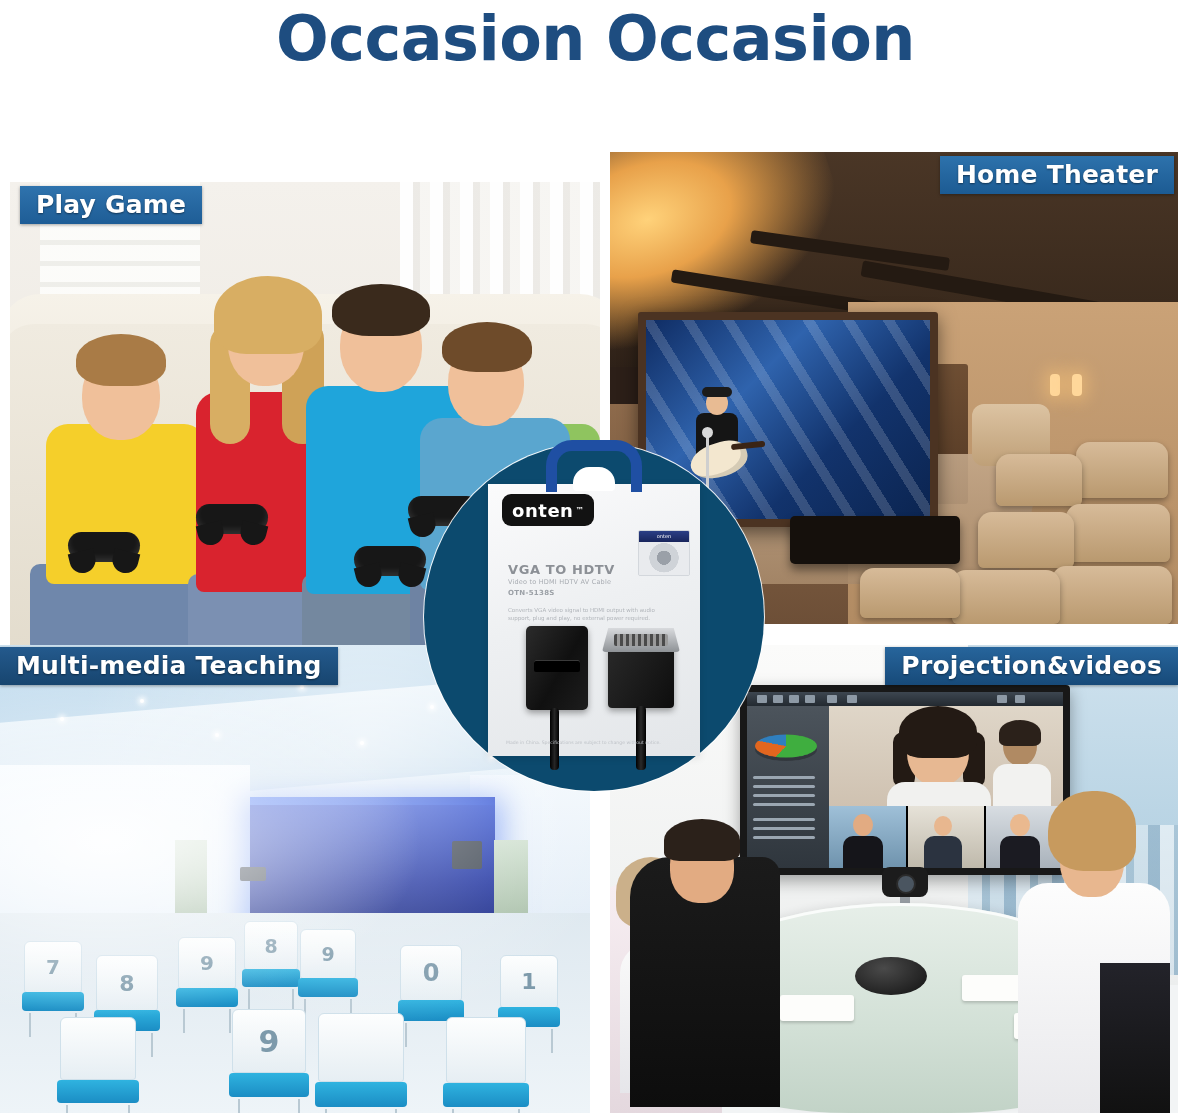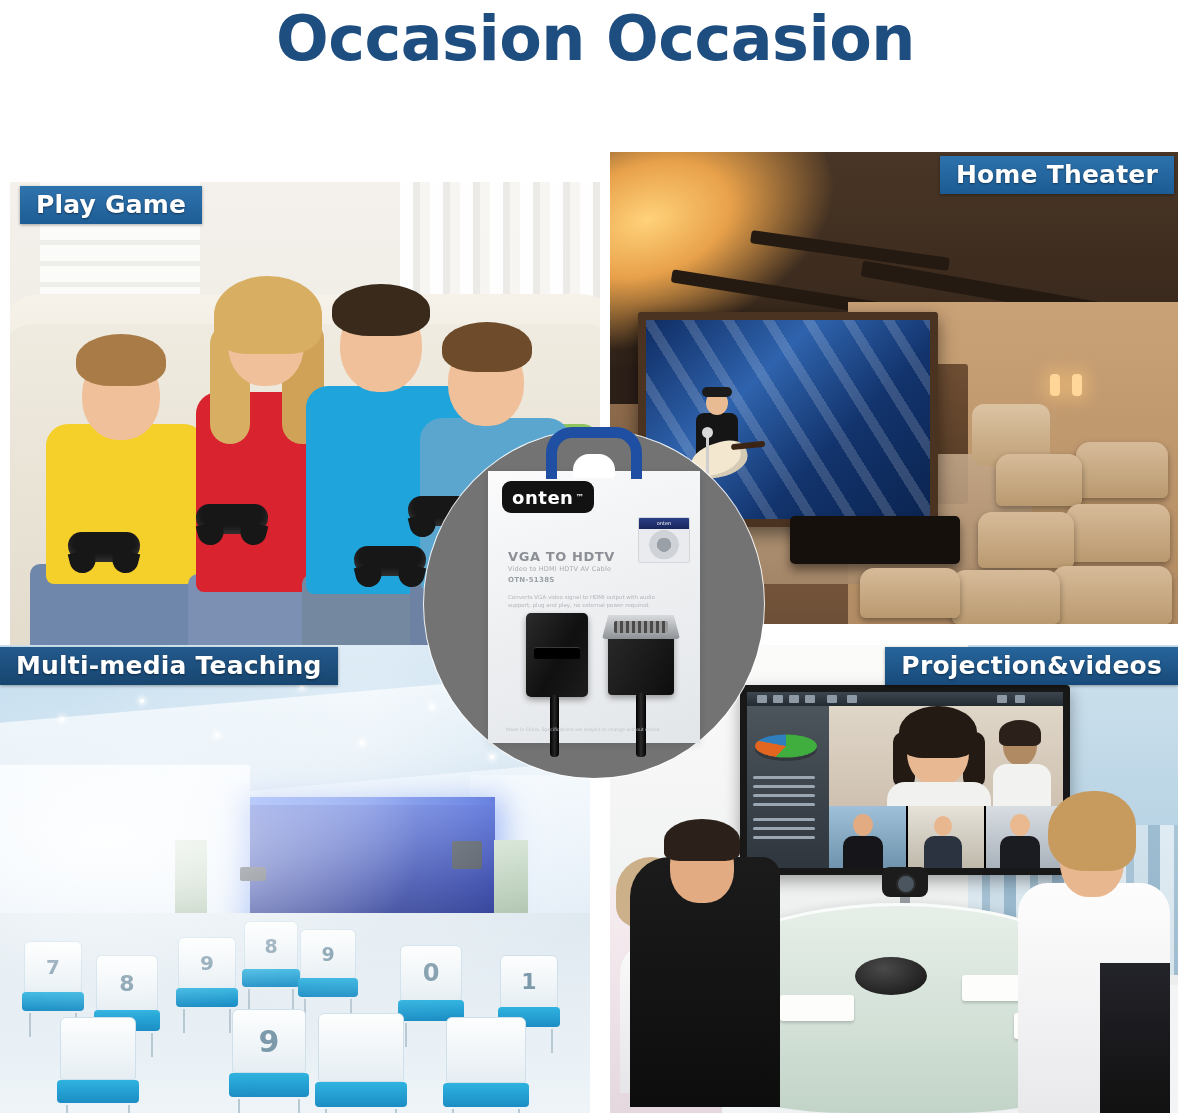--- a/index.html
+++ b/index.html
@@ -260,22 +260,22 @@
     background:#e8b78f; border-radius:48% 48% 44% 44%;}
   .cf-womRhair{ position:absolute; right:34px; bottom:242px; width:88px; height:80px;
     background:#c79a5e; border-radius:50% 44% 30% 40%;}
   .cf-womRbody{ position:absolute; right:0; bottom:0; width:152px; height:230px;
     background:linear-gradient(180deg,#fdfdfd,#e9e9ec); border-radius:30px 30px 0 0;}
   .cf-womRdark{ position:absolute; right:0; bottom:0; width:70px; height:150px;
     background:linear-gradient(180deg,#23232a,#111);}
 
   
   .product-circle{
-    position:absolute; left:424px; top:430px; width:340px; height:348px;
-    background:#737373; border-radius:50%; z-index:20;
+    position:absolute; left:424px; top:443px; width:340px; height:348px;
+    background:#0c4a6e; border-radius:50%; z-index:20;
     box-shadow:0 0 0 1px rgba(255,255,255,.9);
     display:flex; align-items:center; justify-content:center;
   }
   .pkg{ position:relative; width:212px; height:272px; margin-top:6px;
     background:linear-gradient(160deg,#fbfbfc 0%,#eef0f2 45%,#e3e6e9 100%);
     box-shadow:0 2px 8px rgba(0,0,0,.10); }
   .pkg-hang{ position:absolute; left:50%; top:-44px; transform:translateX(-50%);
     width:96px; height:52px; border:11px solid #1f4fa3; border-bottom:none;
     border-radius:26px 26px 0 0; background:transparent; }
   .pkg-hang:after{ content:""; position:absolute; left:50%; top:16px; transform:translateX(-50%);

